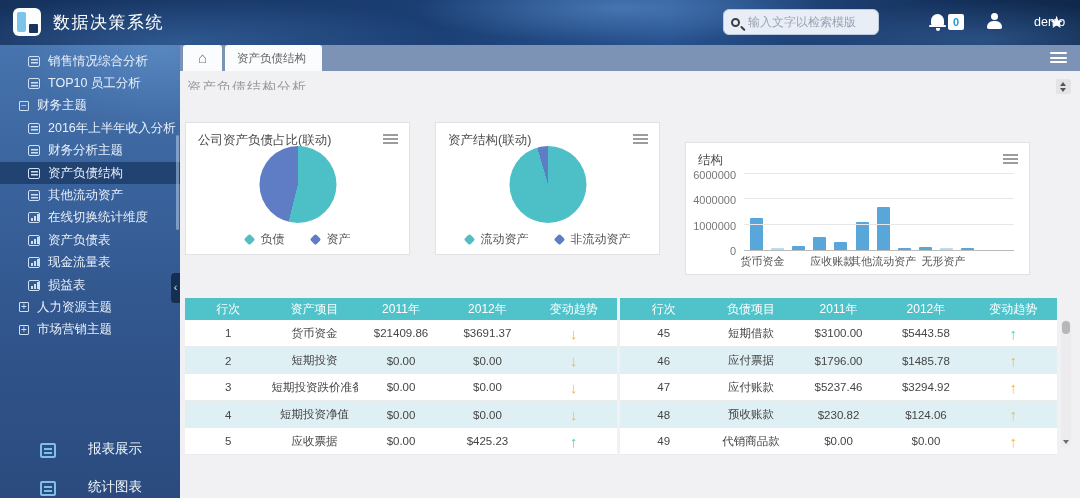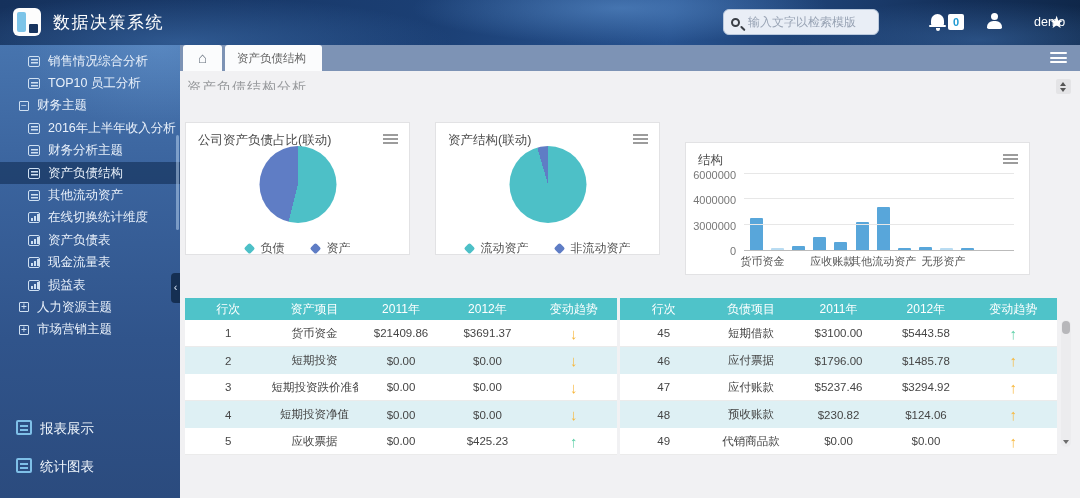--- a/index.html
+++ b/index.html
@@ -51,21 +51,21 @@
   .slabel{font-size:12.5px;white-space:nowrap;}
   .sicon{flex:none;margin-right:8px;width:12px;height:11px;border:1px solid #cfe0f2;border-radius:2px;
          background-repeat:no-repeat;}
   .sicon.report{background-image:linear-gradient(#cfe0f2,#cfe0f2),linear-gradient(#cfe0f2,#cfe0f2);
          background-size:7px 1.5px,7px 1.5px;background-position:1.5px 2.5px,1.5px 5.5px;}
   .sicon.chart{background-image:linear-gradient(#cfe0f2,#cfe0f2),linear-gradient(#cfe0f2,#cfe0f2),linear-gradient(#cfe0f2,#cfe0f2);
          background-size:2px 3px,2px 5px,2px 7px;background-position:1.5px 5px,4.5px 3px,7.5px 1px;}
   .sicon.plus,.sicon.minus{width:10px;height:10px;border-radius:1px;color:#cfe0f2;font-size:10px;
          line-height:8px;text-align:center;}
   .side-bottom{position:absolute;left:0;top:375px;width:180px;}
-  .side-bottom .bitem{display:flex;align-items:flex-start;height:38px;padding-left:16px;color:#f0f6fc;cursor:pointer;}
+  .side-bottom .bitem{display:flex;align-items:flex-end;height:38px;padding-left:40px;color:#f0f6fc;cursor:pointer;gap:24px;}
   .bicon{flex:none;width:16px;height:15px;border:2px solid #7fc0e8;border-radius:2px;margin-right:8px;
          background-image:linear-gradient(#7fc0e8,#7fc0e8),linear-gradient(#7fc0e8,#7fc0e8);
          background-size:8px 2px,8px 2px;background-position:2px 3px,2px 7px;background-repeat:no-repeat;}
   .blabel{font-size:13.5px;}
   .side-collapse{position:absolute;right:0;top:228px;width:9px;height:30px;background:rgba(16,40,72,.85);
          border-radius:4px 0 0 4px;color:#d6e4f5;font-size:11px;line-height:29px;text-align:center;cursor:pointer;}
   .side-scroll{position:absolute;right:1px;top:90px;width:3px;height:95px;background:rgba(205,228,252,.45);border-radius:2px;}
 
   
   .tabbar{position:absolute;left:180px;top:45px;width:900px;height:26px;background:#7d93b5;}
@@ -89,21 +89,21 @@
         border-left:3.5px solid transparent;border-right:3.5px solid transparent;border-top:4px solid #555;}
 
   .panel{position:absolute;top:51px;height:133px;background:#fff;border:1px solid #e2e2e4;padding-left:20px;}
   .panel-title{position:absolute;left:12px;top:9px;font-size:12.5px;color:#4a4a4a;}
   .panel-menu{position:absolute;right:11px;top:11px;width:15px;height:11px;cursor:pointer;}
   .panel-menu i{display:block;height:1.5px;background:#9c9c9c;margin-bottom:2.5px;}
   .panel.p1{left:5px;width:225px;}
   .panel.p2{left:255px;width:225px;}
   .panel.p3{left:505px;width:345px;margin-top:20px;}
   .pie{position:absolute;left:50%;top:23px;transform:translateX(-50%);width:77px;height:77px;border-radius:50%;}
-  .legend{position:absolute;left:0;right:0;top:117px;display:flex;justify-content:center;gap:26px;}
+  .legend{position:absolute;left:0;right:0;top:108px;display:flex;justify-content:center;gap:26px;}
   .legend-item{display:flex;align-items:center;cursor:pointer;}
   .diamond{width:9px;height:9px;border-radius:2px;transform:rotate(45deg) scale(.9);margin-right:7px;flex:none;}
   .legend-label{font-size:12px;color:#555;}
 
   .bplot{position:absolute;left:58px;top:32px;width:270px;height:76px;border-bottom:1px solid #bbb;}
   .gridline{position:absolute;left:0;width:100%;height:1px;background:#e7e7e7;}
   .bars{position:absolute;left:2px;bottom:0;width:232px;height:76px;display:flex;align-items:flex-end;}
   .bar-slot{flex:1;display:flex;justify-content:center;align-items:flex-end;height:100%;}
   .bar{width:13px;border-radius:1px 1px 0 0;cursor:pointer;}
   .y-label{position:absolute;left:0;width:50px;text-align:right;font-size:11px;color:#777;}
@@ -324,21 +324,21 @@
             <div class="bar-slot">
               <div class="bar" style="height: 2px; background: rgb(88, 166, 218);"></div>
             </div>
           </div>
       <div class="gridline" style="bottom: 76px;"></div>
           <div class="gridline" style="bottom: 50.6667px;"></div>
           <div class="gridline" style="bottom: 25.3333px;"></div>
         </div>
     <div class="y-label" style="top: 26px;">6000000</div>
         <div class="y-label" style="top: 51.3333px;">4000000</div>
-        <div class="y-label" style="top: 76.6667px;">3000000</div>
+        <div class="y-label" style="top: 76.6667px;">1000000</div>
         <div class="y-label" style="top: 102px;">0</div>
         <div class="x-label" style="left: 76.56px;">货币资金</div>
         <div class="x-label" style="left: 146.16px;">应收账款</div>
         <div class="x-label" style="left: 197.2px;">其他流动资产</div>
         <div class="x-label" style="left: 257.52px;">无形资产</div>
       </section>
 
     <div class="tbl left">
         <div class="trow thead">
           <div class="tcell">行次</div>

